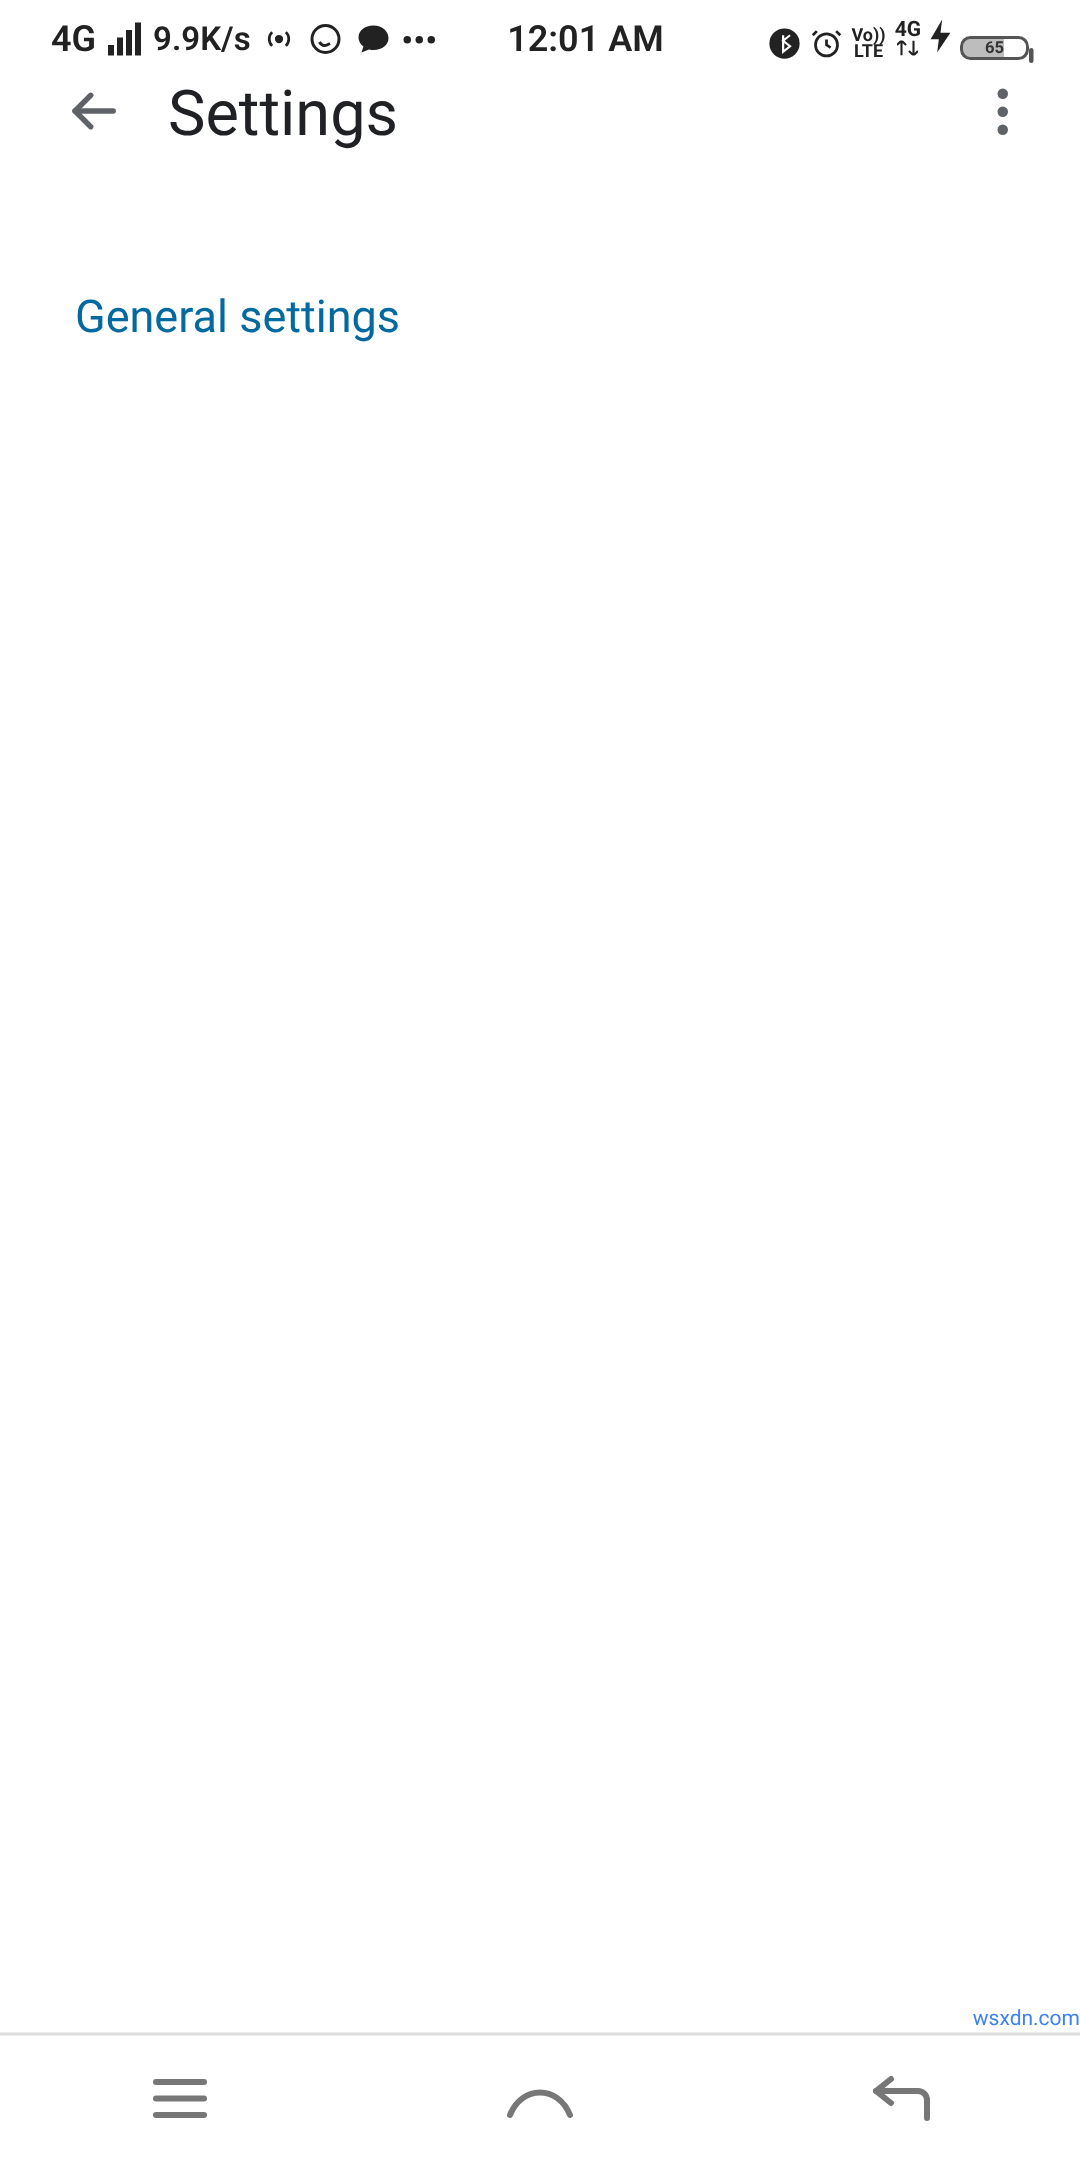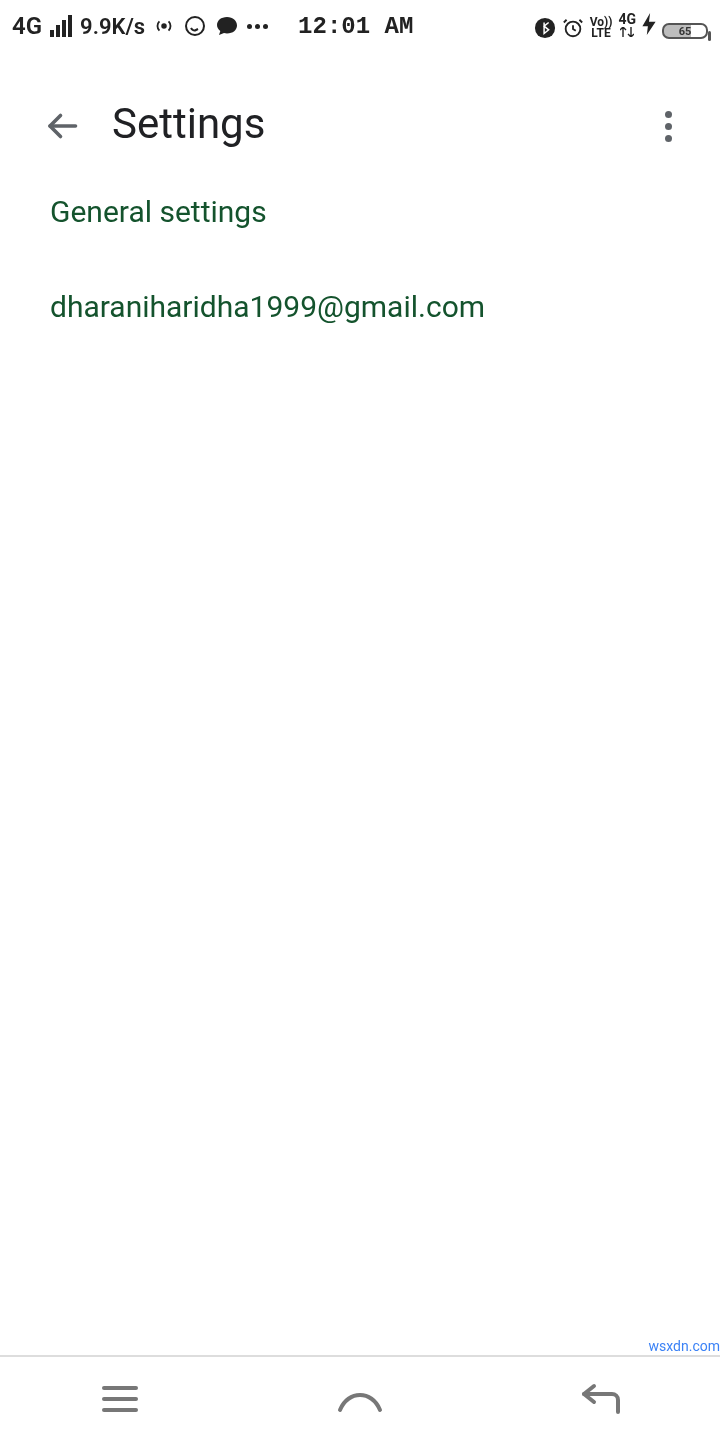--- a/index.html
+++ b/index.html
@@ -1,25 +1,25 @@
 <!DOCTYPE html>
 <html><head>
 <meta charset="utf-8">
 <style>
   * { margin:0; padding:0; box-sizing:border-box; font-family: Roboto, "Segoe UI", Arial, sans-serif; }
   html,body{ width:720px; height:1440px; background:#fff; color:#202124; position:relative; }
   
   .status-bar{
     height:52px; width:100%;
     display:flex; align-items:center;
-    padding:0 12px;
+    padding:0 34px;
     font-size:24px; font-weight:600; color:#222;
   }
   .status-left{display:flex; align-items:center; gap:8px;}
-  .status-center{flex:0 0 auto; margin-left:30px; font-weight:600;font-family:Liberation Mono, monospace;}
+  .status-center{flex:0 0 auto; margin-left:48px; font-weight:600;}
   .status-right{margin-left:auto; display:flex; align-items:flex-end; gap:6px;}
   .ic{display:inline-flex; align-items:center; justify-content:center;}
   .sig-bars{display:flex; align-items:flex-end; gap:2px; height:22px;}
   .sig-bars span{width:4px; background:#222;}
   .sig-bars span:nth-child(1){height:7px;}
   .sig-bars span:nth-child(2){height:12px;}
   .sig-bars span:nth-child(3){height:17px;}
   .sig-bars span:nth-child(4){height:22px;}
   .netspeed{font-size:22px; font-weight:600;}
   .dots-horiz{display:flex; gap:3px;}
@@ -30,33 +30,33 @@
   .batt{
     width:46px;height:16px;border:2px solid #555;border-radius:7px;
     display:flex;align-items:center;justify-content:center;
     font-size:11px;font-weight:700;color:#333;position:relative;
     background:linear-gradient(to right,#bdbdbd 65%,transparent 65%);
   }
   .batt::after{content:"";position:absolute;right:-5px;top:6px;width:3px;height:10px;background:#555;border-radius:2px;}
   .bolt{font-size:18px;color:#222;}
   
   .app-bar{
-    height:96px; display:flex; align-items:flex-end; padding:0 30px 0 40px;
+    height:96px; display:flex; align-items:flex-start; padding:0 30px 0 40px;
   }
   .back-btn{width:44px;height:44px;display:flex;align-items:center;justify-content:center;color:#5f6368;}
   .title{font-size:42px; font-weight:400; color:#202124; margin-left:28px; letter-spacing:0;}
   .overflow{margin-left:auto;width:44px;height:44px;display:flex;align-items:center;justify-content:center;color:#5f6368;}
   .vdots{display:flex;flex-direction:column;gap:5px;}
   .vdots span{width:7px;height:7px;border-radius:50%;background:#5f6368;}
   
   .list{padding-top:16px;}
   .row{
     height:95px; display:flex; align-items:center;
     padding:0 50px;
-    font-size:30px; color:#14532d;
+    font-size:30px; color:#0369a1;
   }
   .highlight{
     border:6px solid #ff0000;
     margin:0 6px;
     padding:0 44px;
     height:84px;
   }
   
   .nav-bar{
     position:absolute; bottom:0; left:0; right:0;
@@ -155,23 +155,20 @@
         <span></span>
         <span></span>
       </span>
   </div>
 </div>
 
 <div class="list">
   <div class="row">
     <span>General settings</span>
   </div>
-  <div class="row">
-    <span>dharaniharidha1999@gmail.com</span>
-  </div>
 </div>
 
 <div class="wm">wsxdn.com</div>
 
 <div class="nav-bar">
   <div class="nav-btn">
     <span class="hamb">
         <span></span>
         <span></span>
         <span></span>

